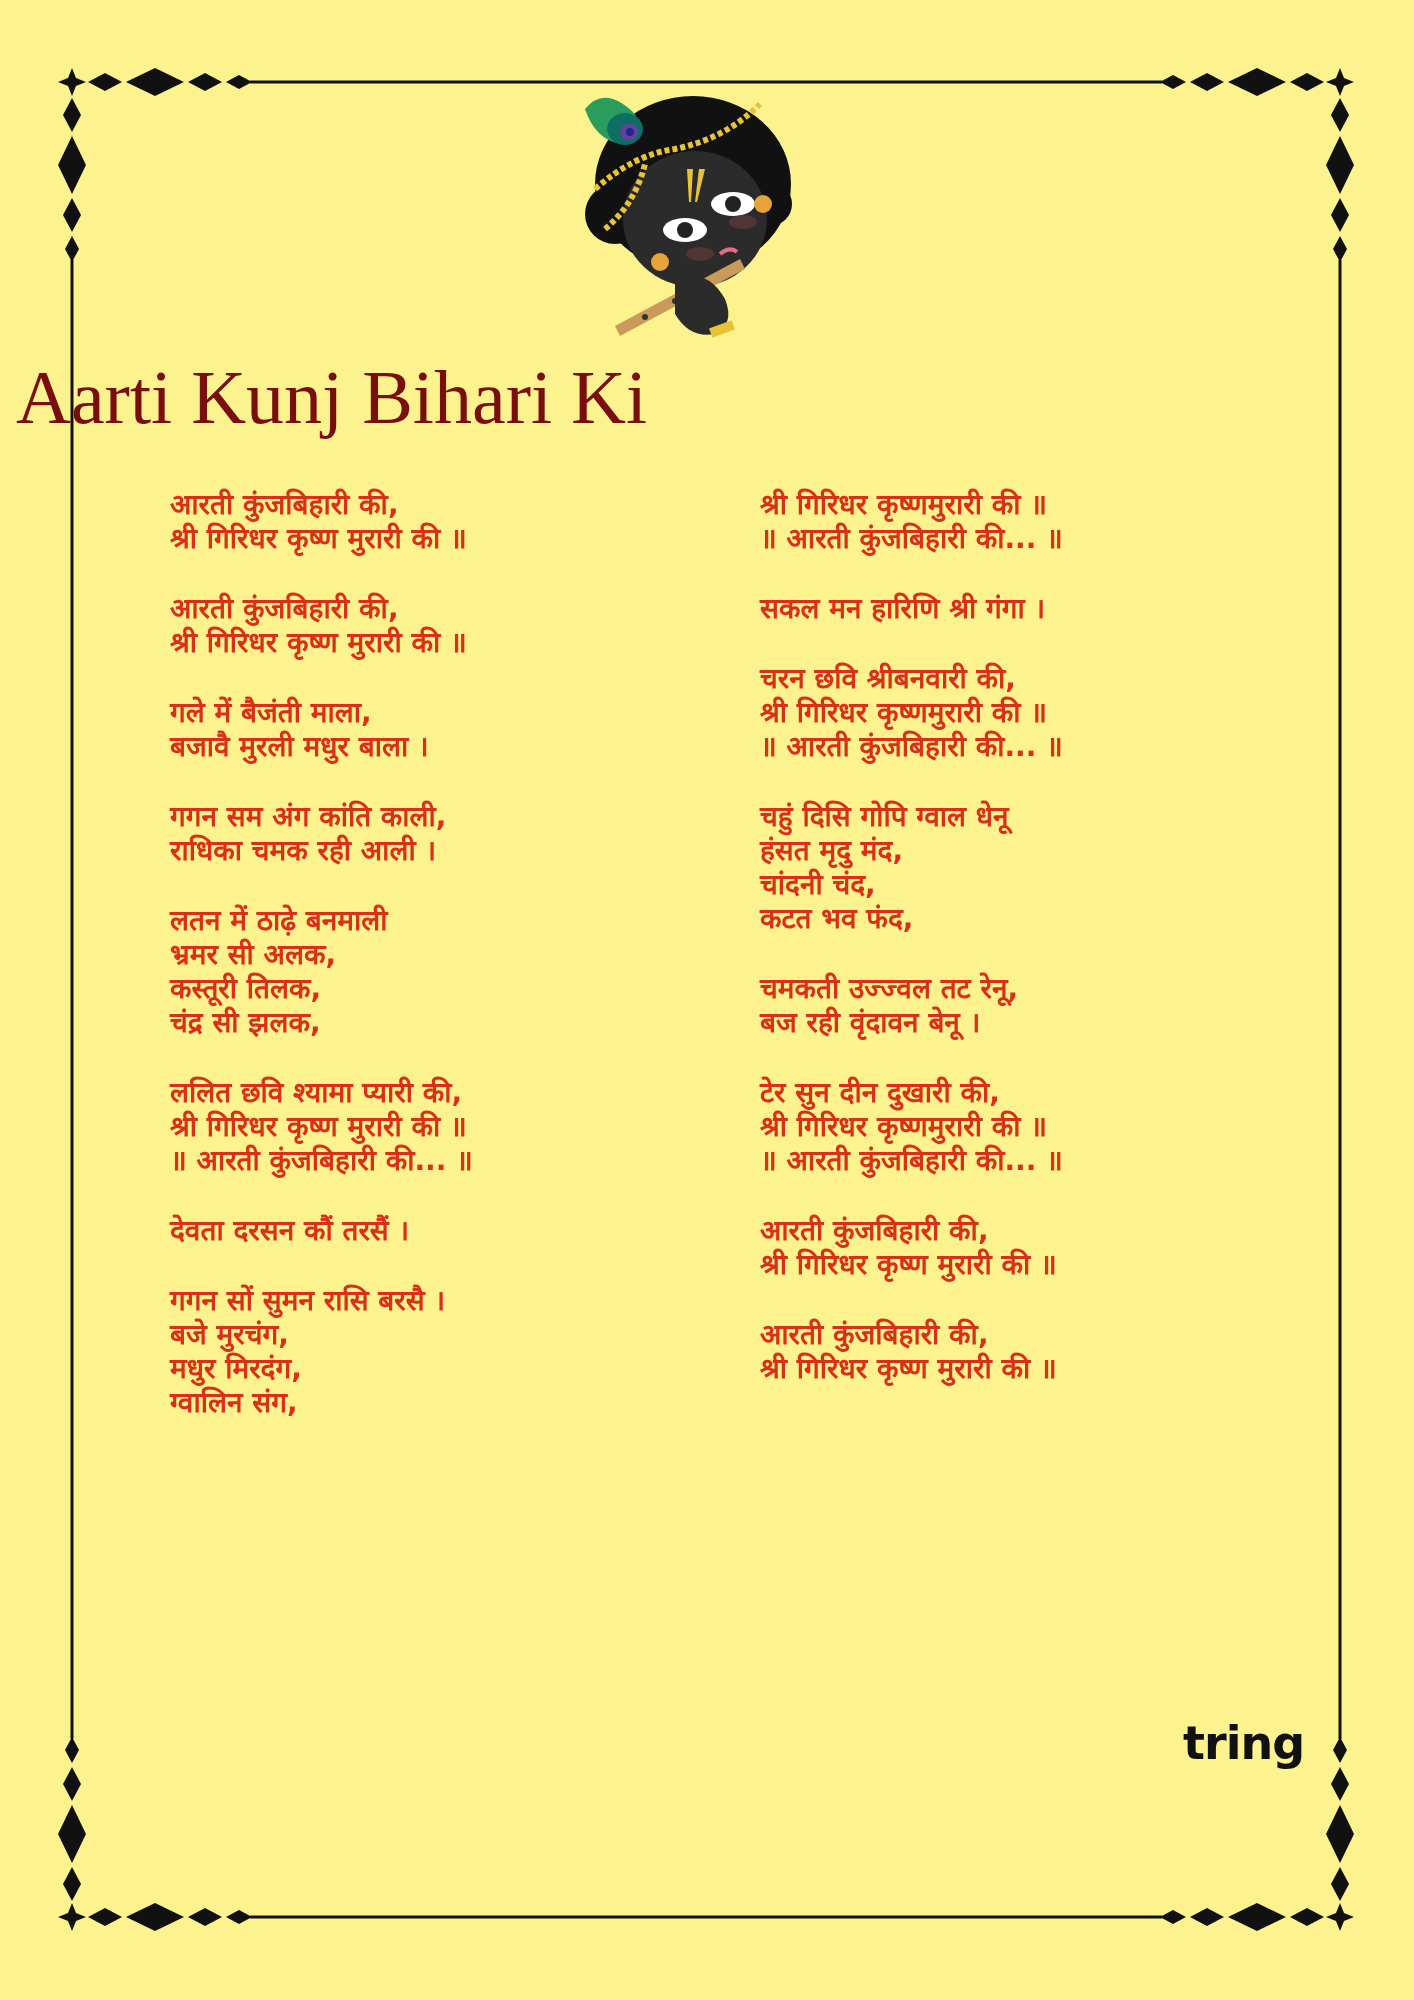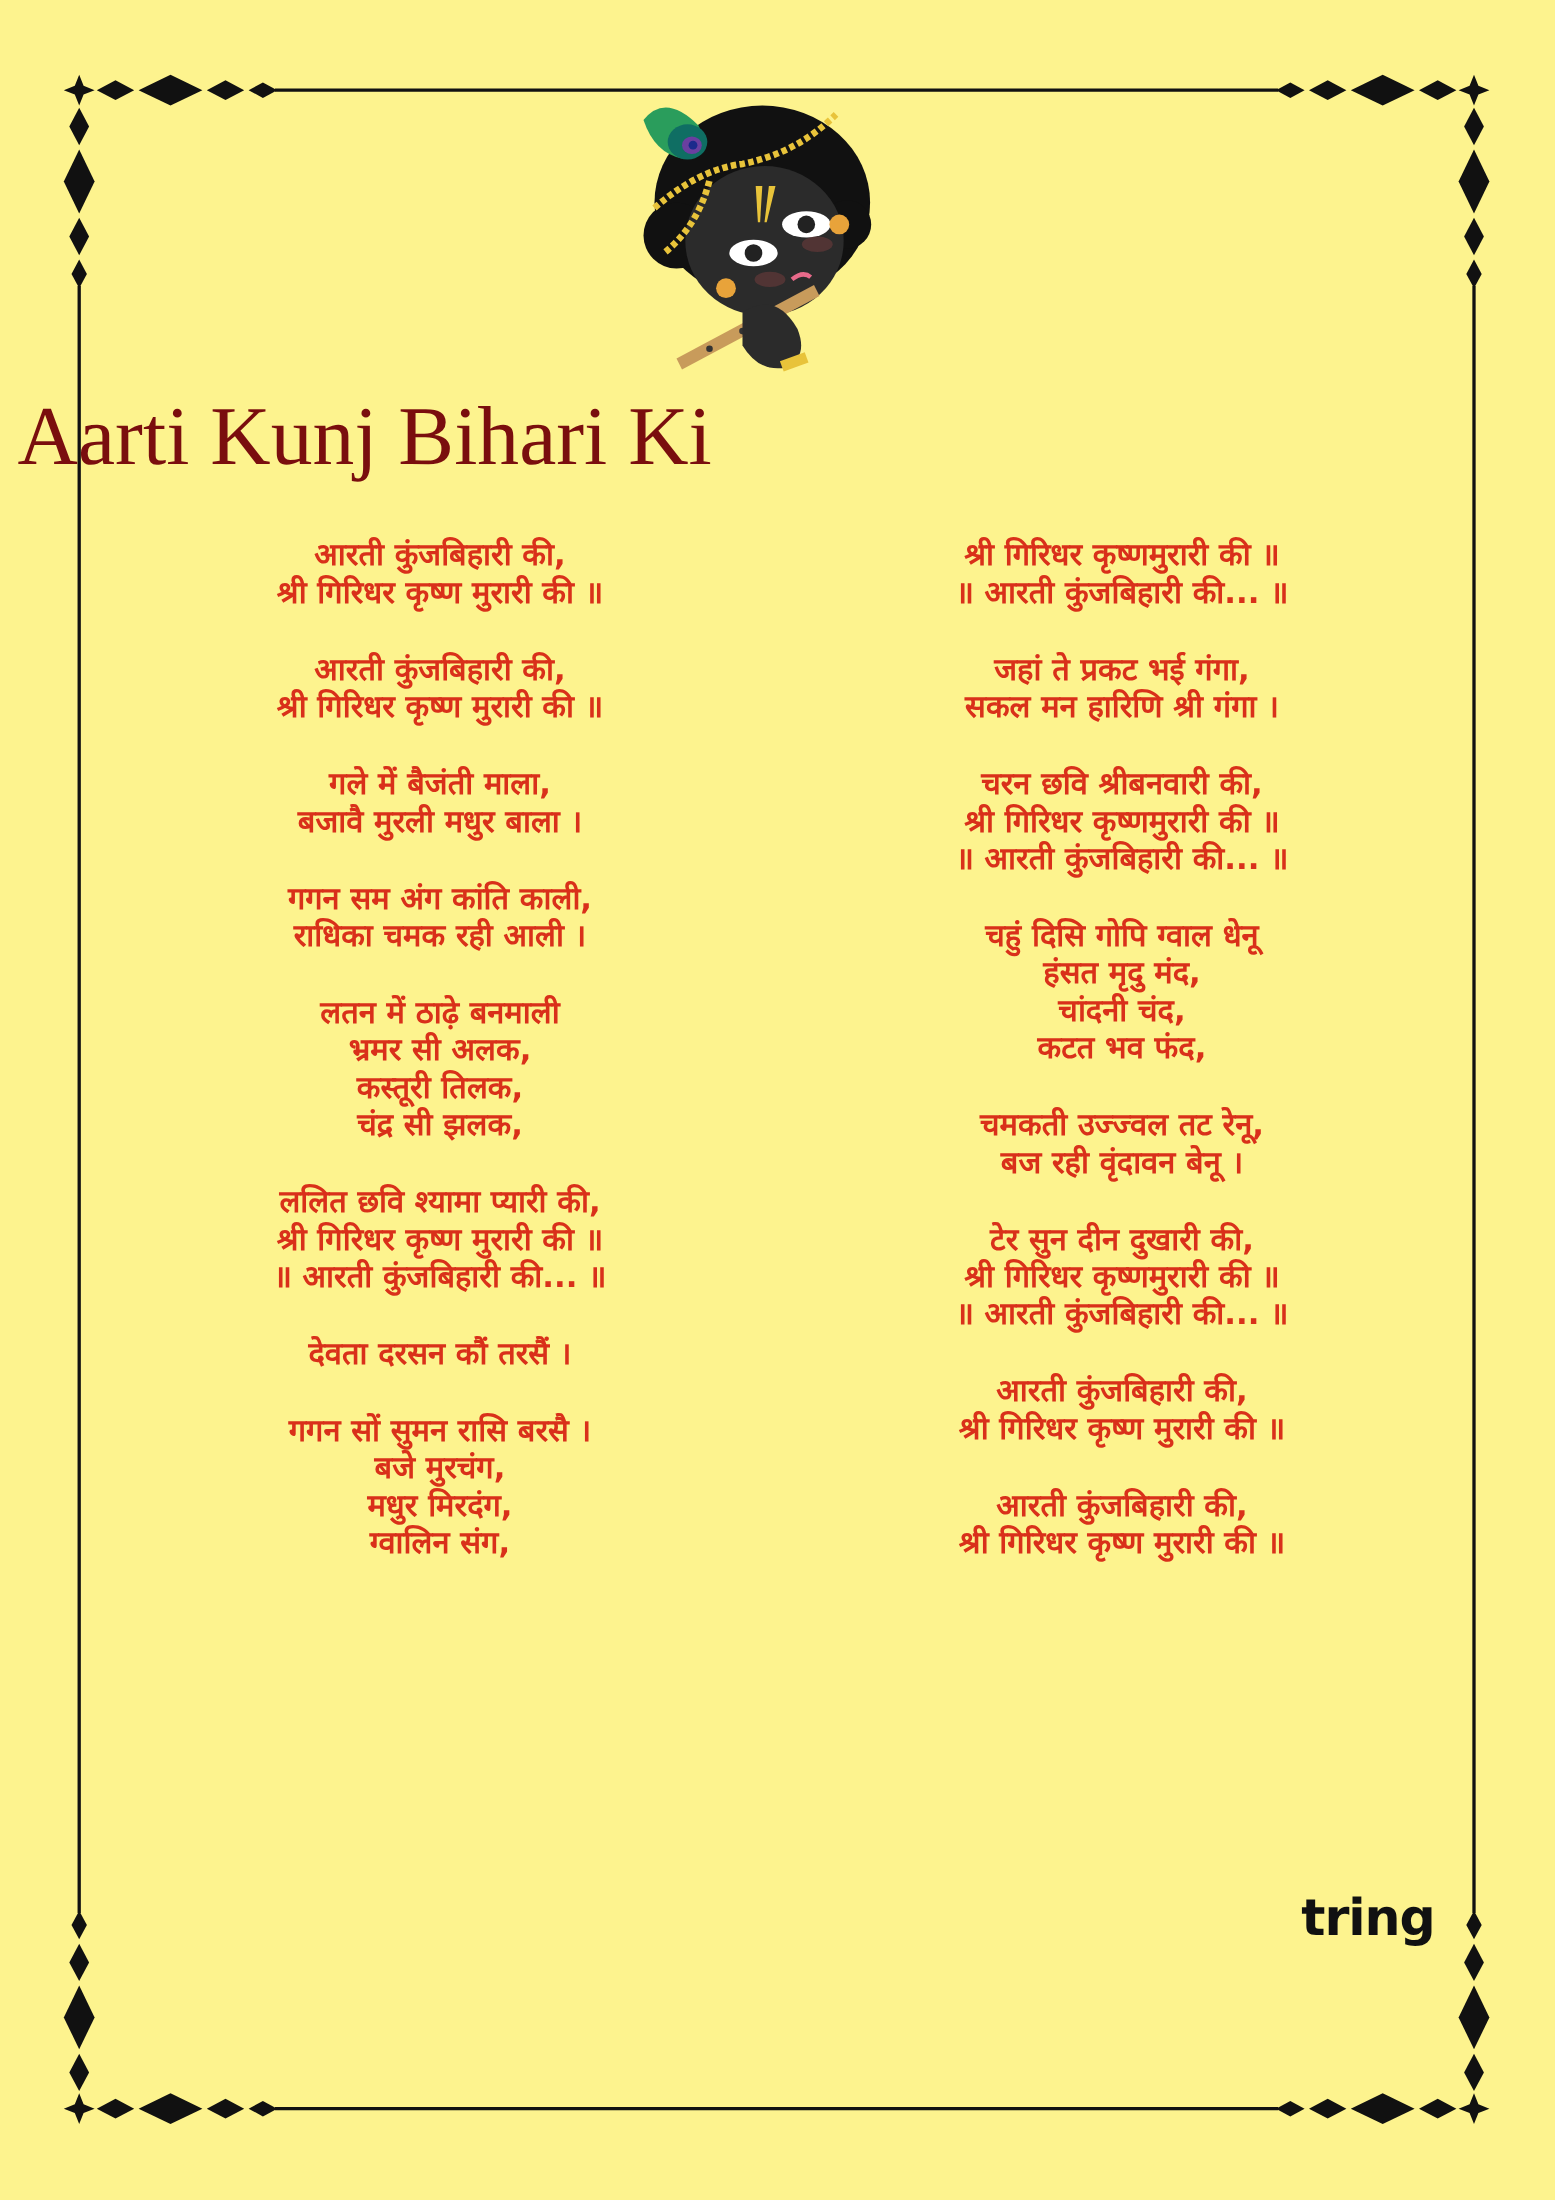--- a/index.html
+++ b/index.html
@@ -11,21 +11,21 @@
   }
   .page { position: absolute; left: 0; top: 0; width: 1414px; height: 2000px; }
   .border-svg { position: absolute; left: 0; top: 0; width: 1414px; height: 2000px; }
   .illustration { position: absolute; left: 575px; top: 84px; width: 220px; height: 260px; }
   .title {
     position: absolute; left: 16px; width: 1414px; top: 352px;
     font-family: "Liberation Serif", "DejaVu Serif", serif;
     font-size: 76px; color: #7A0E0E; line-height: 90px;
   }
   .column {
-    position: absolute; top: 488px; text-align: center;
+    position: absolute; top: 488px; text-align: left;
     color: #D9301A; font-size: 28px; line-height: 34px;
     font-family: "DejaVu Sans", sans-serif; font-weight: bold;
   }
   .col-left { left: 170px; width: 460px; }
   .col-right { left: 760px; width: 520px; }
   .stanza { margin: 0 0 36px 0; }
   .line { display: block; white-space: nowrap; }
   .logo {
     position: absolute; left: 1183px; top: 1716px;
     font-family: "DejaVu Sans", sans-serif; font-weight: bold;
@@ -146,21 +146,20 @@
         <span class="line">मधुर मिरदंग,</span>
         <span class="line">ग्वालिन संग,</span>
       </div>
     </div>
   <div class="column col-right" id="col-right">
       <div class="stanza">
         <span class="line">श्री गिरिधर कृष्णमुरारी की ॥</span>
         <span class="line">॥ आरती कुंजबिहारी की... ॥</span>
       </div>
       <div class="stanza">
-        <span class="line">जहां ते प्रकट भई गंगा,</span>
         <span class="line">सकल मन हारिणि श्री गंगा ।</span>
       </div>
       <div class="stanza">
         <span class="line">चरन छवि श्रीबनवारी की,</span>
         <span class="line">श्री गिरिधर कृष्णमुरारी की ॥</span>
         <span class="line">॥ आरती कुंजबिहारी की... ॥</span>
       </div>
       <div class="stanza">
         <span class="line">चहुं दिसि गोपि ग्वाल धेनू</span>
         <span class="line">हंसत मृदु मंद,</span>

